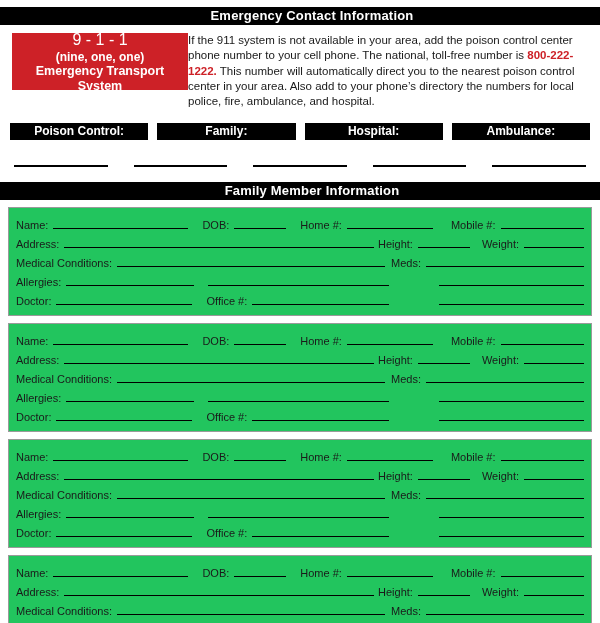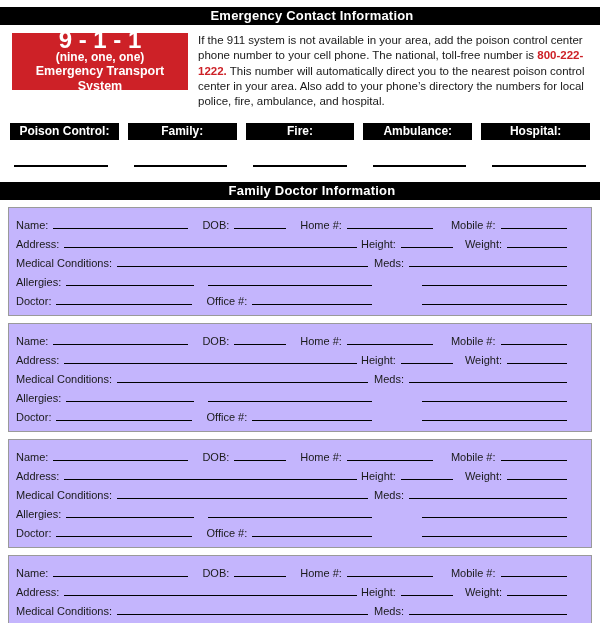--- a/index.html
+++ b/index.html
@@ -15,42 +15,42 @@
     text-align: center; line-height: 18px; letter-spacing: 0.2px; padding-left: 24px;
   }
   
   .intro { display: flex; margin: 8px 12px 0 12px; }
   .red-box {
     width: 176px; min-width: 176px; height: 57px;
     background: #cd2127; color: #ffffff; text-align: center;
     display: flex; flex-direction: column; justify-content: center;
     padding: 2px 2px;
   }
-  .red-box .big-num { font-size: 24px; font-weight: bold; line-height: 22px; }
+  .red-box .big-num { font-size: 16px; font-weight: normal; line-height: 22px; }
   .red-box .words { font-size: 12px; font-weight: bold; line-height: 13px; }
   .red-box .sub { font-size: 12.5px; font-weight: bold; line-height: 15px; text-align: center; }
   .intro-text {
-    flex: 1; padding-left: 10px; font-size: 11.5px; line-height: 15.3px;
+    flex: 1; font-size: 11.5px; line-height: 15.3px;
     color: #191919;
   }
   .phone-red { color: #cd2127; font-weight: bold; }
   
   .contact-row { display: flex; gap: 9px; margin: 14px 10px 0 10px; }
   .contact-box {
     flex: 1; height: 17px; background: #000000; color: #ffffff;
     font-weight: bold; font-size: 12px; text-align: center; line-height: 17px;
   }
   .contact-lines { display: flex; gap: 26px; margin: 0 14px; }
   .contact-line { flex: 1; height: 27px; border-bottom: 2px solid #000000; }
   .fmi-bar { margin-top: 15px; }
   
   .members { margin: 0 8px; }
   .member-block {
     margin-top: 7px; border: 1.5px solid #9a9a9a;
-    padding: 5px 24px 7px 7px; background: #c4b5fd;
+    padding: 5px 7px 7px 7px; background: #22c55e;
   }
   .frow { display: flex; align-items: flex-end; height: 19px; font-size: 11px; }
   .lbl { white-space: nowrap; padding-right: 5px; line-height: 14px; color: #1a1a1a; }
   .line { border-bottom: 1px solid #000000; height: 1px; margin-bottom: 3px; }
   .fl { flex: 1; }
   .w135 { width: 135px; } .w52 { width: 52px; } .w86 { width: 86px; }
   .w60 { width: 60px; } .w128 { width: 128px; } .w145 { width: 145px; }
   .w158 { width: 158px; } .w136 { width: 136px; }
   .g4 { width: 4px; } .g6 { width: 6px; } .g12 { width: 12px; }
   .g14 { width: 14px; } .g18 { width: 18px; } .g50 { width: 50px; }
@@ -70,34 +70,33 @@
     <div class="sub">Emergency Transport System</div>
   </div>
   <div class="intro-text">
     <span>If the 911 system is not available in your area, add the poison control center phone number to your cell phone. The national, toll-free number is </span><span class="phone-red" style="color: rgb(205, 33, 39);">800-222-1222.</span><span> This number will automatically direct you to the nearest poison control center in your area. Also add to your phone’s directory the numbers for local police, fire, ambulance, and hospital.</span>
   </div>
 </div>
 
 <div class="contact-row">
   <div class="contact-box">Poison Control:</div>
   <div class="contact-box">Family:</div>
-  <div class="contact-box">Fire:</div>
+  <div class="contact-box">Hospital:</div>
   <div class="contact-box">Ambulance:</div>
-  <div class="contact-box">Hospital:</div>
 </div>
 <div class="contact-lines">
   <div class="contact-line"></div>
   <div class="contact-line"></div>
   <div class="contact-line"></div>
   <div class="contact-line"></div>
   <div class="contact-line"></div>
 </div>
 
 <div class="section-bar fmi-bar">
-  <span>Family Doctor Information</span>
+  <span>Family Member Information</span>
 </div>
 
 <div class="members">
   <div class="member-block">
     <div class="frow">
       <span class="lbl">Name:</span>
       <span class="line w135 sp"></span>
       <span class="g14 sp"></span>
       <span class="lbl">DOB:</span>
       <span class="line w52 sp"></span>

